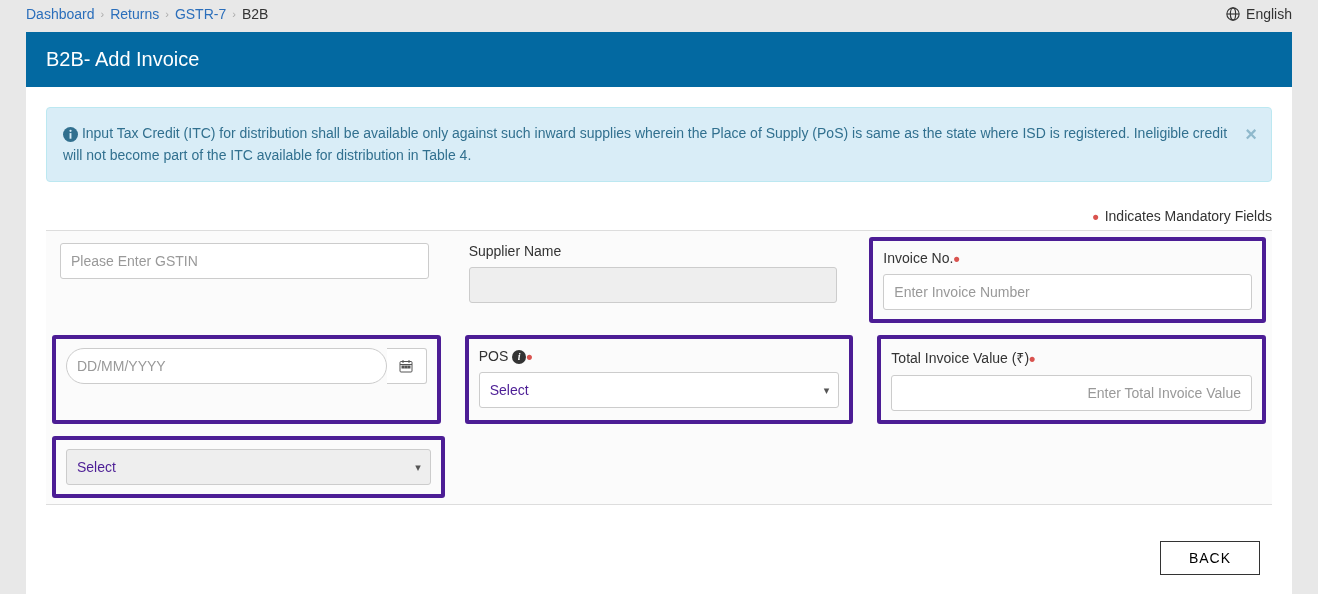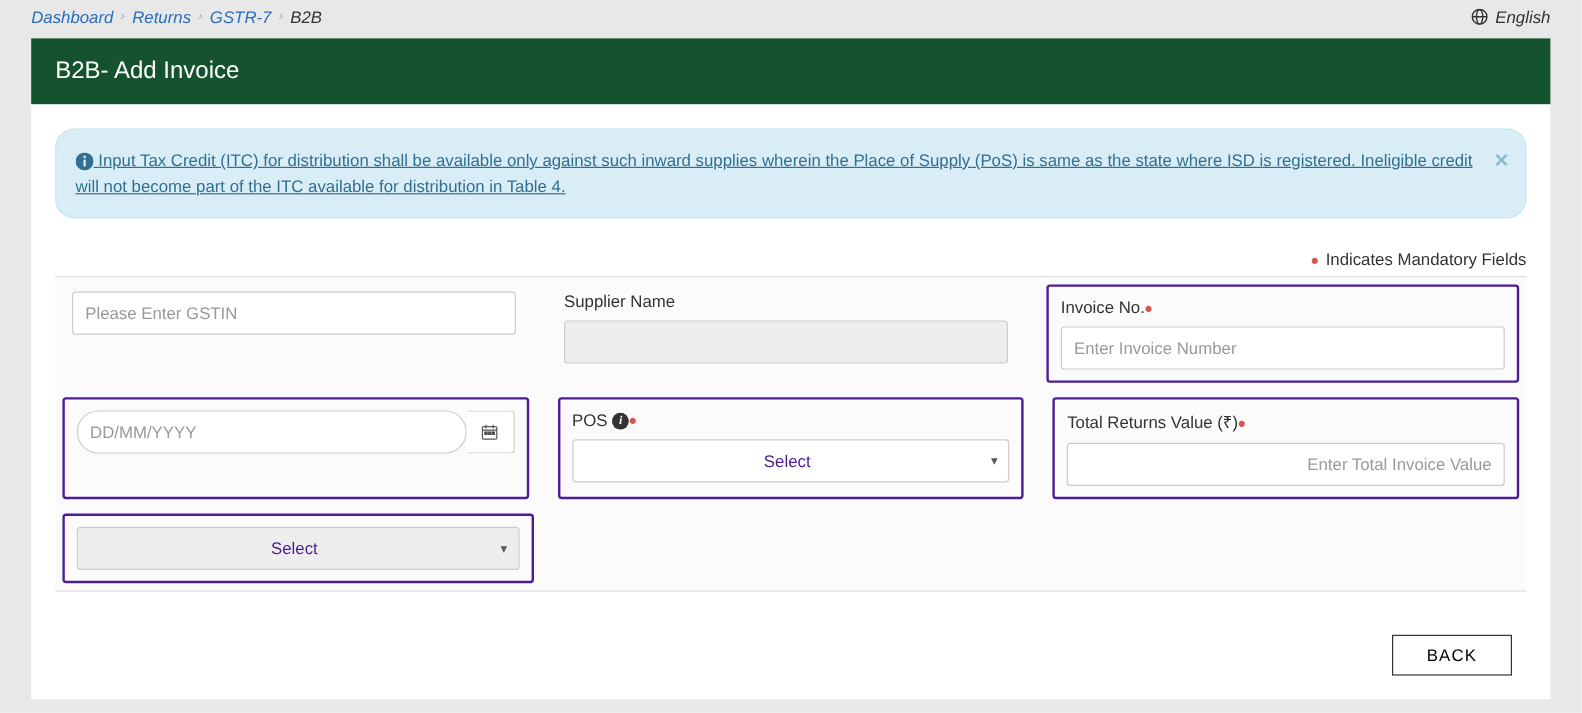--- a/index.html
+++ b/index.html
@@ -11,21 +11,20 @@
     }
     .page {
       width: 1318px;
       padding: 0 26px;
     }
     .breadcrumb-row {
       display: flex;
       justify-content: space-between;
       align-items: flex-end;
       padding: 6px 0 10px 0;
-      font-style: italic;
     }
     .breadcrumb {
       display: flex;
       align-items: center;
       gap: 6px;
       font-size: 14px;
     }
     .breadcrumb a {
       color: #2a6ebb;
       text-decoration: none;
@@ -39,40 +38,39 @@
       color: #333;
     }
     .lang {
       display: flex;
       align-items: center;
       gap: 6px;
       color: #333;
       cursor: pointer;
     }
     .header-bar {
-      background: #14532d;
+      background: #0369a1;
       color: #fff;
       padding: 16px 20px;
       font-size: 20px;
       font-weight: 400;
     }
     .content {
       background: #fff;
       padding: 20px 20px 20px 20px;
     }
     .info-box {
       background: #d9edf7;
       border: 1px solid #bce8f1;
       color: #31708f;
       padding: 14px 40px 14px 16px;
-      border-radius: 16px;
+      border-radius: 4px;
       position: relative;
       line-height: 1.6;
       font-size: 14px;
-      text-decoration: underline;
     }
     .info-box .info-icon {
       display: inline-block;
       width: 16px;
       text-align: center;
       font-weight: bold;
     }
     .info-box .close {
       position: absolute;
       right: 14px;
@@ -106,21 +104,21 @@
       display: flex;
       gap: 20px;
       padding: 0 4px;
     }
     .form-cell {
       flex: 1;
       padding: 12px 10px;
       position: relative;
     }
     .form-cell.highlight {
-      border: 2px solid #4c1d95;
+      border: 4px solid #4c1d95;
       border-radius: 3px;
       margin: 6px 2px;
       padding: 9px 10px;
     }
     .form-label {
       display: block;
       margin-bottom: 8px;
       font-size: 14px;
       color: #333;
     }
@@ -154,21 +152,20 @@
     .text-input[readonly], .text-input.readonly {
       background: #eee;
       cursor: not-allowed;
     }
     .text-input.right { text-align: right; }
     .select-input {
       appearance: none;
       -webkit-appearance: none;
       padding-right: 16px;
       background: #fff;
-      text-align: center;
     }
     .select-wrap {
       position: relative;
     }
     .select-wrap::after {
       content: "▾";
       position: absolute;
       right: 10px;
       top: 50%;
       transform: translateY(-50%);
@@ -309,21 +306,21 @@
             <span class="info-circle">i</span><span class="req-dot">•</span>
           </label>
           <div class="select-wrap">
             <select class="select-input">
               <option>Select</option>
             </select>
           </div>
         </div>
         <div class="form-cell highlight">
           <label class="form-label">
-            <span>Total Returns Value (₹)</span><span class="req-dot">•</span>
+            <span>Total Invoice Value (₹)</span><span class="req-dot">•</span>
           </label>
           <input type="text" class="text-input right" placeholder="Enter Total Invoice Value" style="">
         </div>
       </div>
 
       <div class="form-row">
         <div class="form-cell highlight" style="max-width:calc((100% - 40px)/3);">
           <div class="select-wrap grey">
             <select class="select-input">
               <option>Select</option>

